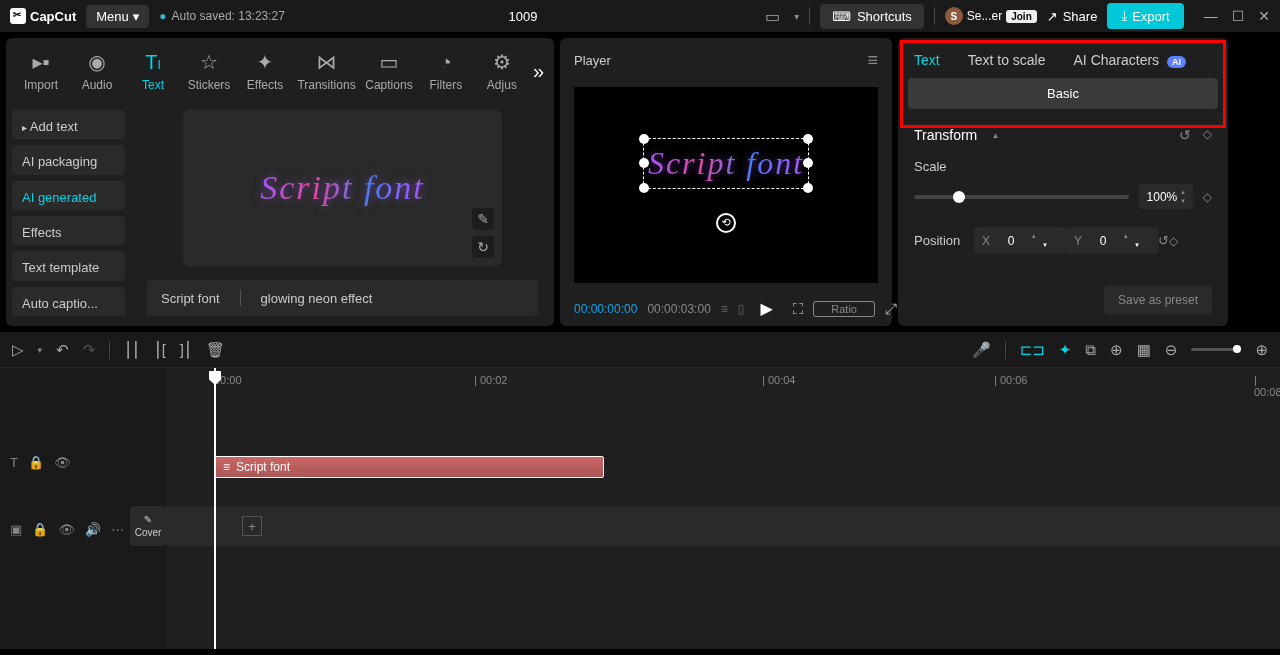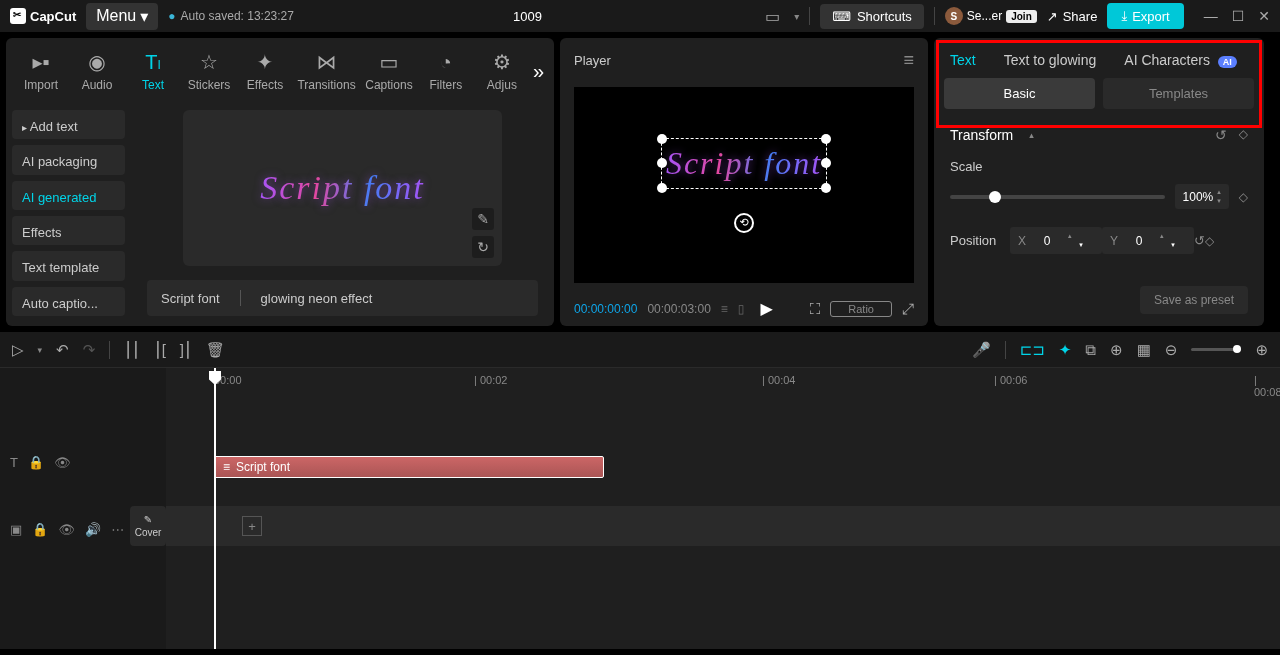--- a/index.html
+++ b/index.html
@@ -3,21 +3,21 @@
 <meta charset="utf-8">
 <style>
 * { margin: 0; padding: 0; box-sizing: border-box; font-family: -apple-system, BlinkMacSystemFont, "Segoe UI", sans-serif; }
 body { background: #000; color: #ccc; width: 1280px; height: 655px; overflow: hidden; font-size: 13px; }
 
 
 .topbar { height: 32px; background: #1a1a1a; display: flex; align-items: center; padding: 0 10px; gap: 10px; }
 .logo { font-weight: bold; font-size: 13px; color: #fff; display: flex; align-items: center; gap: 4px; }
 .logo-icon { width: 16px; height: 16px; background: #fff; border-radius: 3px; position: relative; }
 .logo-icon::before { content: "✂"; position: absolute; color: #000; font-size: 10px; left: 3px; top: 1px; }
-.menu-btn { background: #333; color: #fff; padding: 4px 10px; border-radius: 4px; border: none; font-size: 16px; cursor: pointer; display: flex; align-items: center; gap: 4px; }
+.menu-btn { background: #333; color: #fff; padding: 4px 10px; border-radius: 4px; border: none; font-size: 13px; cursor: pointer; display: flex; align-items: center; gap: 4px; }
 .autosave { color: #aaa; font-size: 12px; display: flex; align-items: center; gap: 5px; }
 .autosave-check { color: #3bb6d8; }
 .topbar-center { flex: 1; text-align: center; color: #fff; font-weight: 500; }
 .topbar-right { display: flex; align-items: center; gap: 10px; }
 .ratio-icon { color: #aaa; font-size: 16px; padding: 4px; }
 .divider { width: 1px; height: 18px; background: #444; }
 .shortcuts-btn { background: #333; color: #fff; padding: 5px 12px; border-radius: 4px; border: none; font-size: 13px; cursor: pointer; display: flex; align-items: center; gap: 6px; }
 .user-chip { display: flex; align-items: center; gap: 4px; }
 .avatar-s { width: 18px; height: 18px; border-radius: 50%; background: #8b5a3c; color: #fff; font-size: 10px; display: flex; align-items: center; justify-content: center; font-weight: bold; }
 .join-badge { background: #eee; color: #000; font-size: 10px; padding: 1px 5px; border-radius: 3px; font-weight: bold; }
@@ -48,21 +48,21 @@
 .text-preview { background: #2a2a2a; border-radius: 6px; height: 158px; display: flex; align-items: center; justify-content: center; margin: 0 40px 14px; position: relative; }
 .script-font-text { font-family: "Brush Script MT", cursive; font-size: 34px; font-style: italic; background: linear-gradient(90deg, #a855f7, #ec4899, #3b82f6, #a855f7); -webkit-background-clip: text; background-clip: text; color: transparent; text-shadow: 0 0 8px rgba(168,85,247,0.5); letter-spacing: 2px; }
 .preview-actions { position: absolute; right: 8px; bottom: 8px; display: flex; flex-direction: column; gap: 6px; }
 .preview-actions span { color: #aaa; font-size: 14px; cursor: pointer; width: 22px; height: 22px; display: flex; align-items: center; justify-content: center; background: rgba(0,0,0,0.3); border-radius: 3px; }
 
 .tags-row { background: #2a2a2a; border-radius: 4px; display: flex; align-items: center; padding: 10px 14px; gap: 20px; margin: 0 4px; }
 .tag-sep { width: 1px; height: 16px; background: #555; }
 .tag { color: #ccc; font-size: 13px; }
 
 
-.player-panel { width: 368px; }
+.player-panel { width: 332px; }
 .player-header { display: flex; align-items: center; justify-content: space-between; padding: 12px 14px 8px; color: #ccc; }
 .player-menu { color: #888; font-size: 18px; }
 .player-canvas { flex: 1; margin: 8px 14px; background: #000; display: flex; flex-direction: column; align-items: center; justify-content: center; position: relative; }
 .text-bbox { border: 1px dashed #fff; padding: 6px 4px; position: relative; display: inline-block; }
 .text-bbox .script-font-text { font-size: 32px; }
 .handle { width: 10px; height: 10px; background: #fff; border-radius: 50%; position: absolute; }
 .handle.tl { top: -5px; left: -5px; } .handle.tr { top: -5px; right: -5px; }
 .handle.bl { bottom: -5px; left: -5px; } .handle.br { bottom: -5px; right: -5px; }
 .handle.ml { top: 50%; left: -5px; transform: translateY(-50%); }
 .handle.mr { top: 50%; right: -5px; transform: translateY(-50%); }
@@ -282,29 +282,28 @@
       <span class="player-ctrl-icon">⛶</span>
       <span class="ratio-box">Ratio</span>
       <span class="player-ctrl-icon">⤢</span>
     </div>
   </div>
 
   <div class="panel right-panel">
     <div class="red-highlight"></div>
     <div class="right-tabs">
       <span class="right-tab active">Text</span>
-      <span class="right-tab">Text to glowing</span>
+      <span class="right-tab">Text to scale</span>
       <span class="right-tab">
         <span>AI Characters</span>
         <span class="ai-badge">AI</span>
       </span>
     </div>
     <div class="right-subtabs">
       <div class="subtab active">Basic</div>
-      <div class="subtab">Templates</div>
     </div>
 
     <div class="right-body">
       <div class="section-title">
         <span>Transform</span>
         <span style="font-size:9px;color:#888">▴</span>
         <div class="section-icons">
           <span>↺</span>
           <span class="diamond">◇</span>
         </div>

